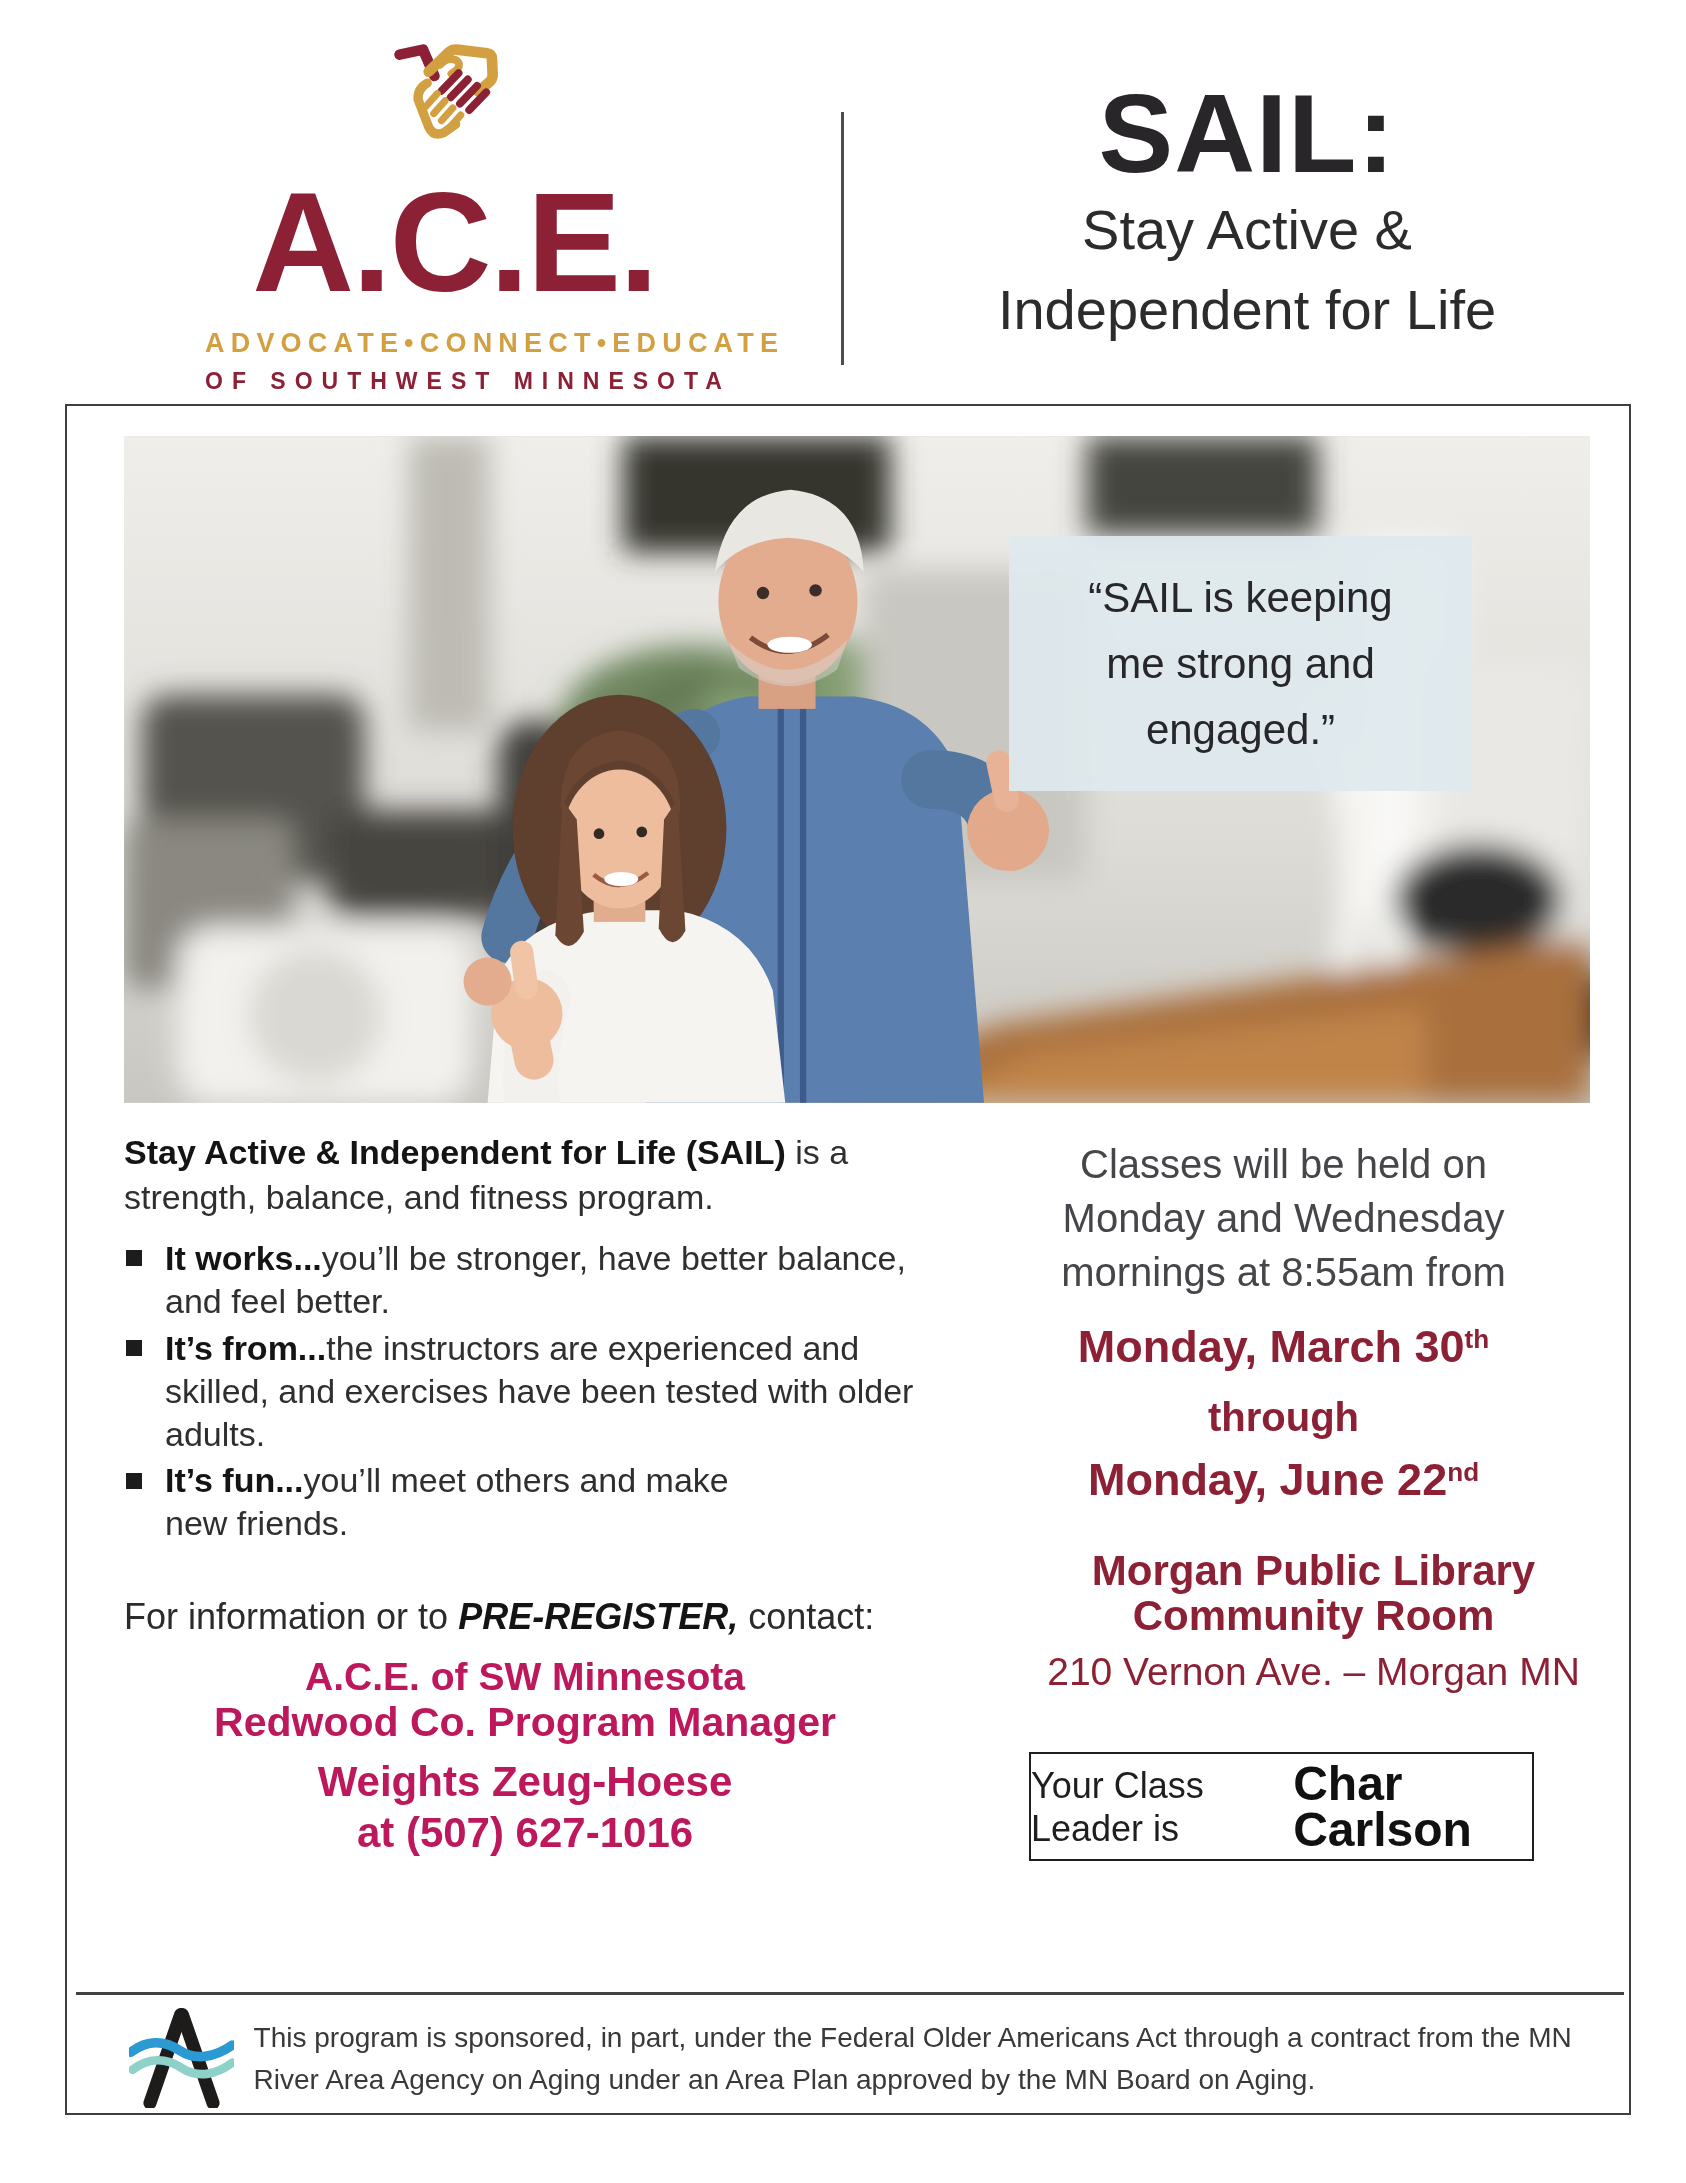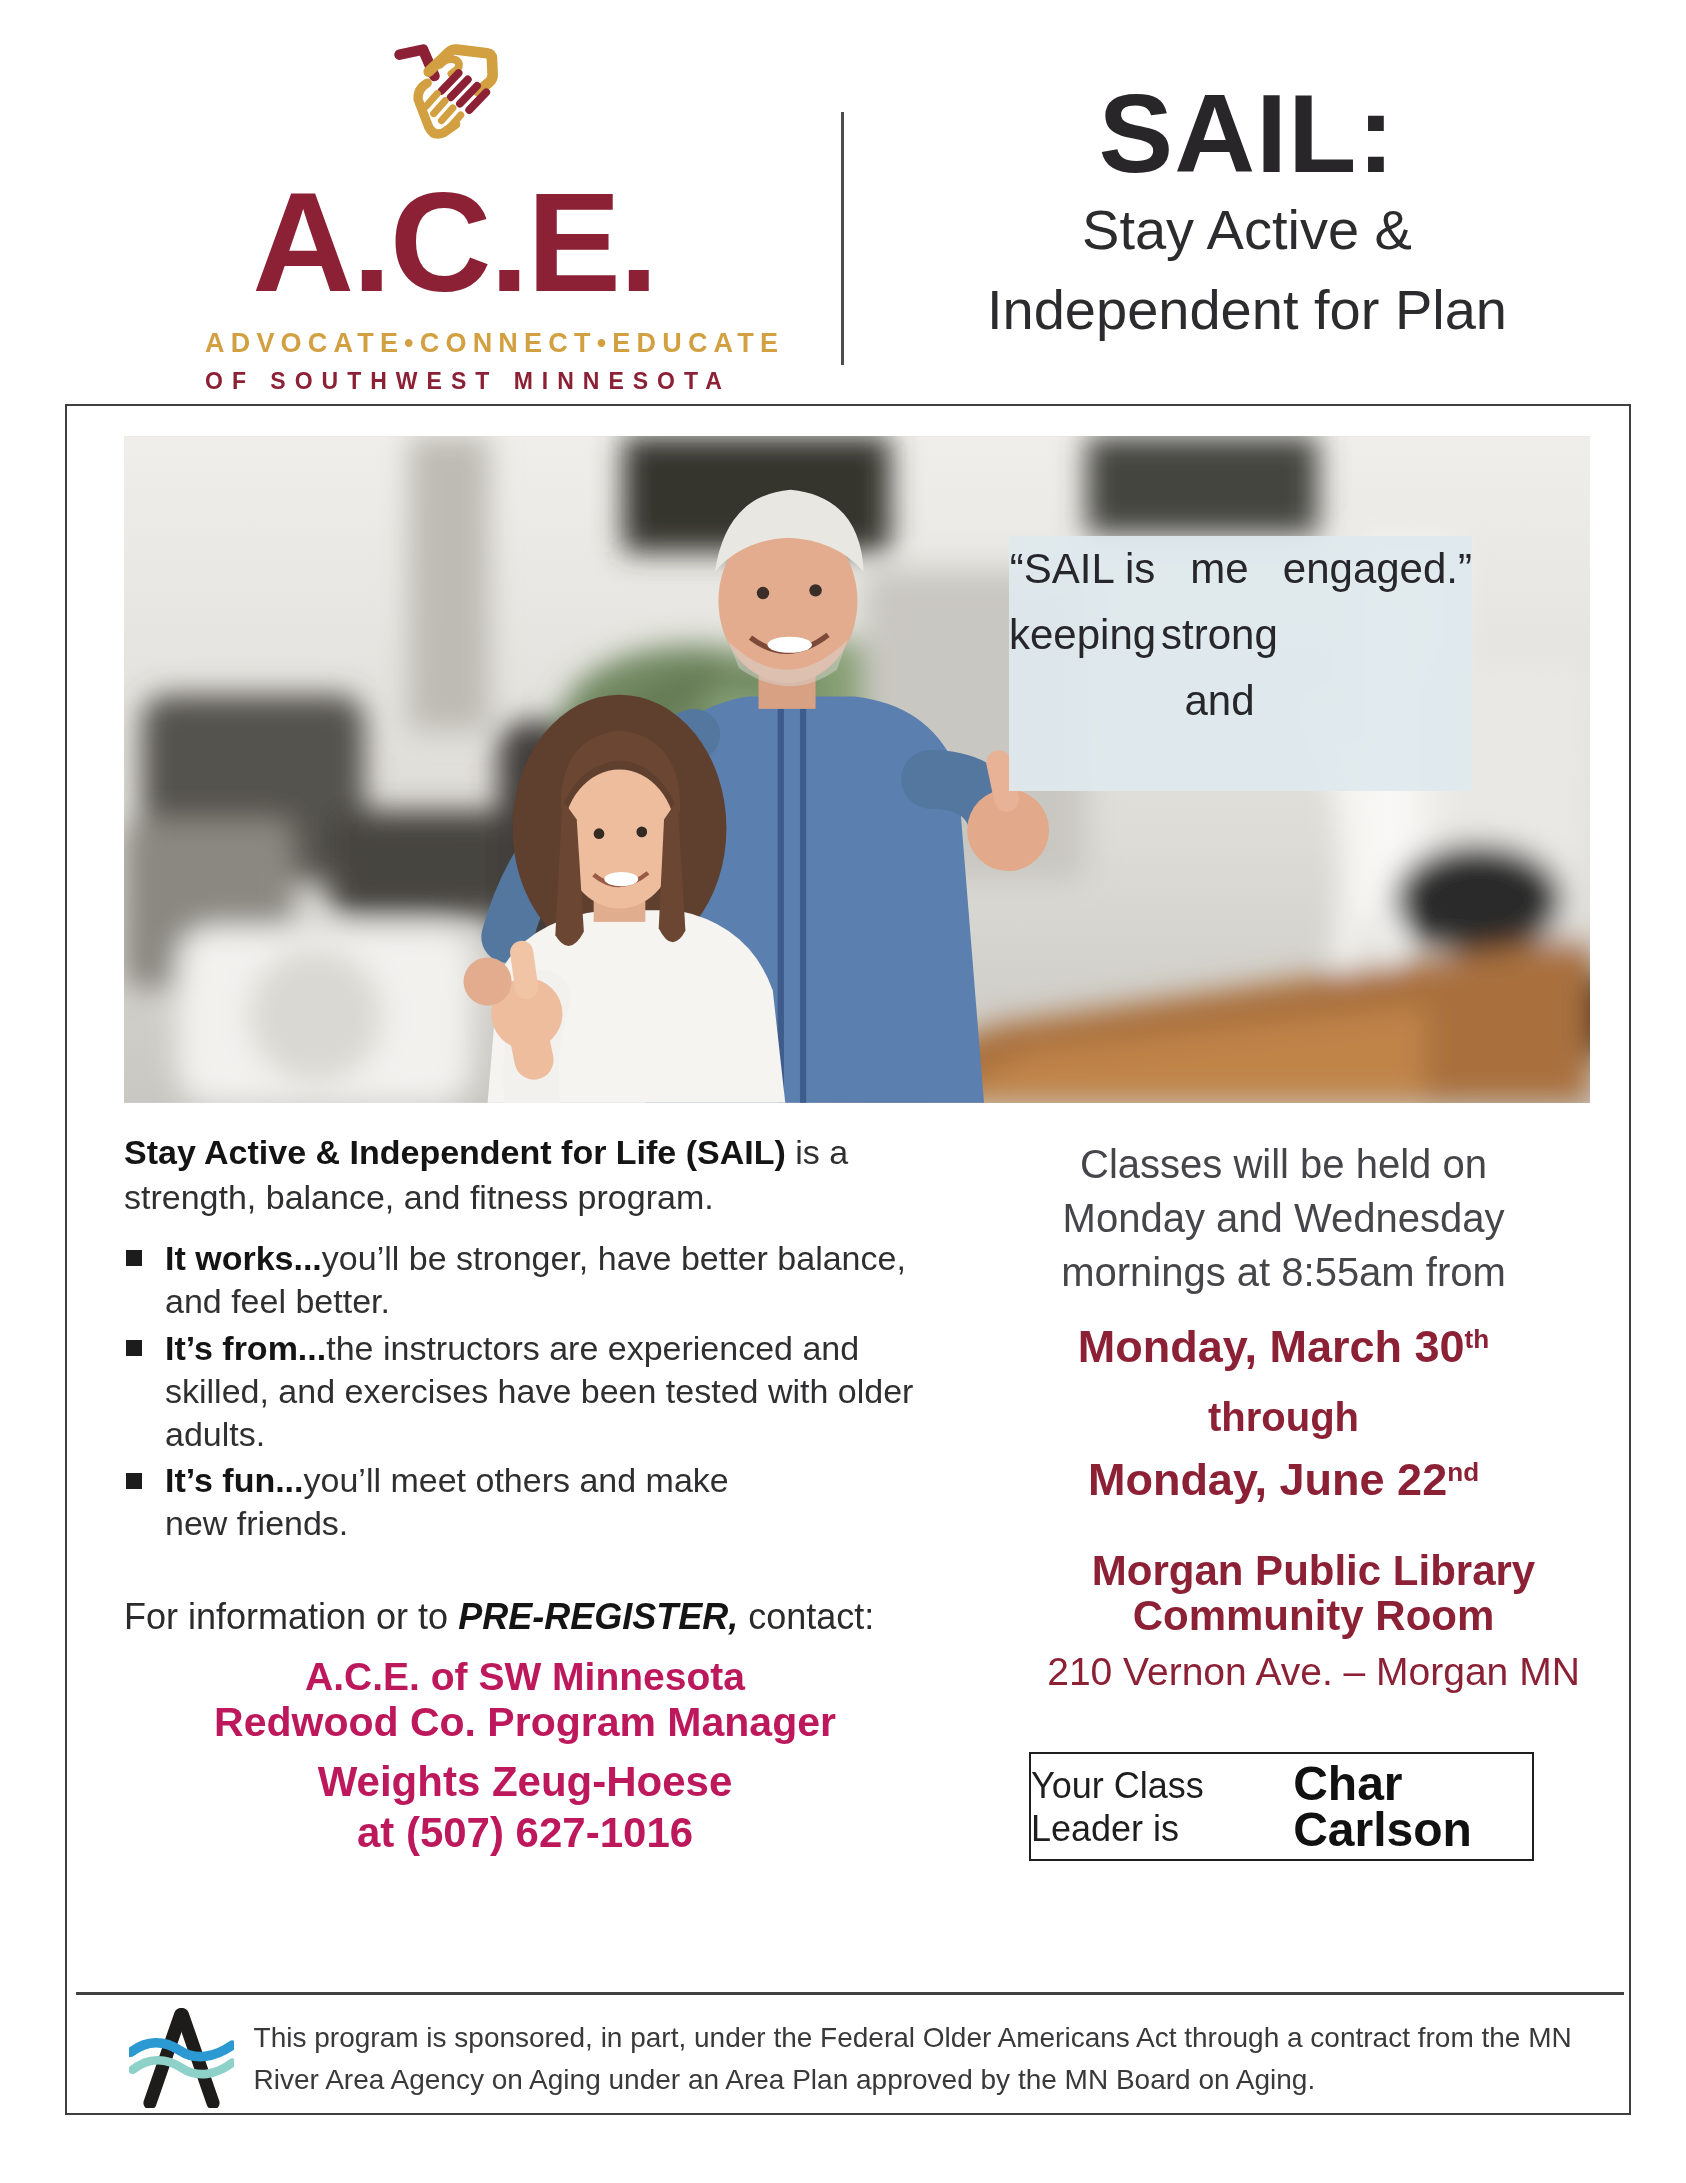--- a/index.html
+++ b/index.html
@@ -18,21 +18,21 @@
   .title-sub{font-size:56px;font-weight:400;line-height:80px;color:#2c2c2e;}
 
   
   .main-box{position:absolute;left:65px;top:404px;width:1566px;height:1711px;
             border:2.7px solid #3f3f3f;box-sizing:border-box;background:#fff;}
 
   
   .photo{position:absolute;left:57px;top:30px;width:1466px;height:667px;overflow:hidden;background:#dddcd8;}
   .photo svg{position:absolute;left:0;top:0;}
   .quote{position:absolute;left:885px;top:100px;width:463px;height:255px;background:rgba(223,234,238,.93);
-         display:flex;flex-direction:row;justify-content:center;text-align:center;
+         display:flex;flex-direction:column;justify-content:center;text-align:center;
          font-size:42px;line-height:66px;color:#27272b;}
 
   
   .intro{position:absolute;left:57px;top:724px;width:802px;font-size:34px;line-height:45px;color:#2f2f31;margin:0;}
   .b{font-weight:700;color:#141414;}
   .bullets{position:absolute;left:59px;top:831px;width:802px;margin:0;padding:0;list-style:none;}
   .bullet{display:flex;margin:0 0 3.6px 0;}
   .marker{flex:0 0 16px;width:16px;height:16px;background:#1c1c1c;margin:13.4px 23px 0 0;}
   .btext{font-size:34px;line-height:43px;color:#2f2f31;}
   .bullet:nth-of-type(3) .btext{max-width:628px;}
@@ -92,21 +92,21 @@
     <div class="acronym">A.C.E.</div>
     <div class="tagline">ADVOCATE•CONNECT•EDUCATE</div>
     <div class="region">OF SOUTHWEST MINNESOTA</div>
   </div>
 
   <div class="vdivider"></div>
 
   <div class="title-block">
     <div class="title-main">SAIL:</div>
     <div class="title-sub">Stay Active &amp;</div>
-    <div class="title-sub">Independent for Plan</div>
+    <div class="title-sub">Independent for Life</div>
   </div>
 
   <div class="main-box">
 
     <div class="photo">
       <svg width="1466" height="667" viewBox="0 0 1645 748" xmlns="http://www.w3.org/2000/svg">
         <defs>
           <filter id="blurBig" x="-20%" y="-20%" width="140%" height="140%">
               <feGaussianBlur stdDeviation="16"></feGaussianBlur>
             </filter>

